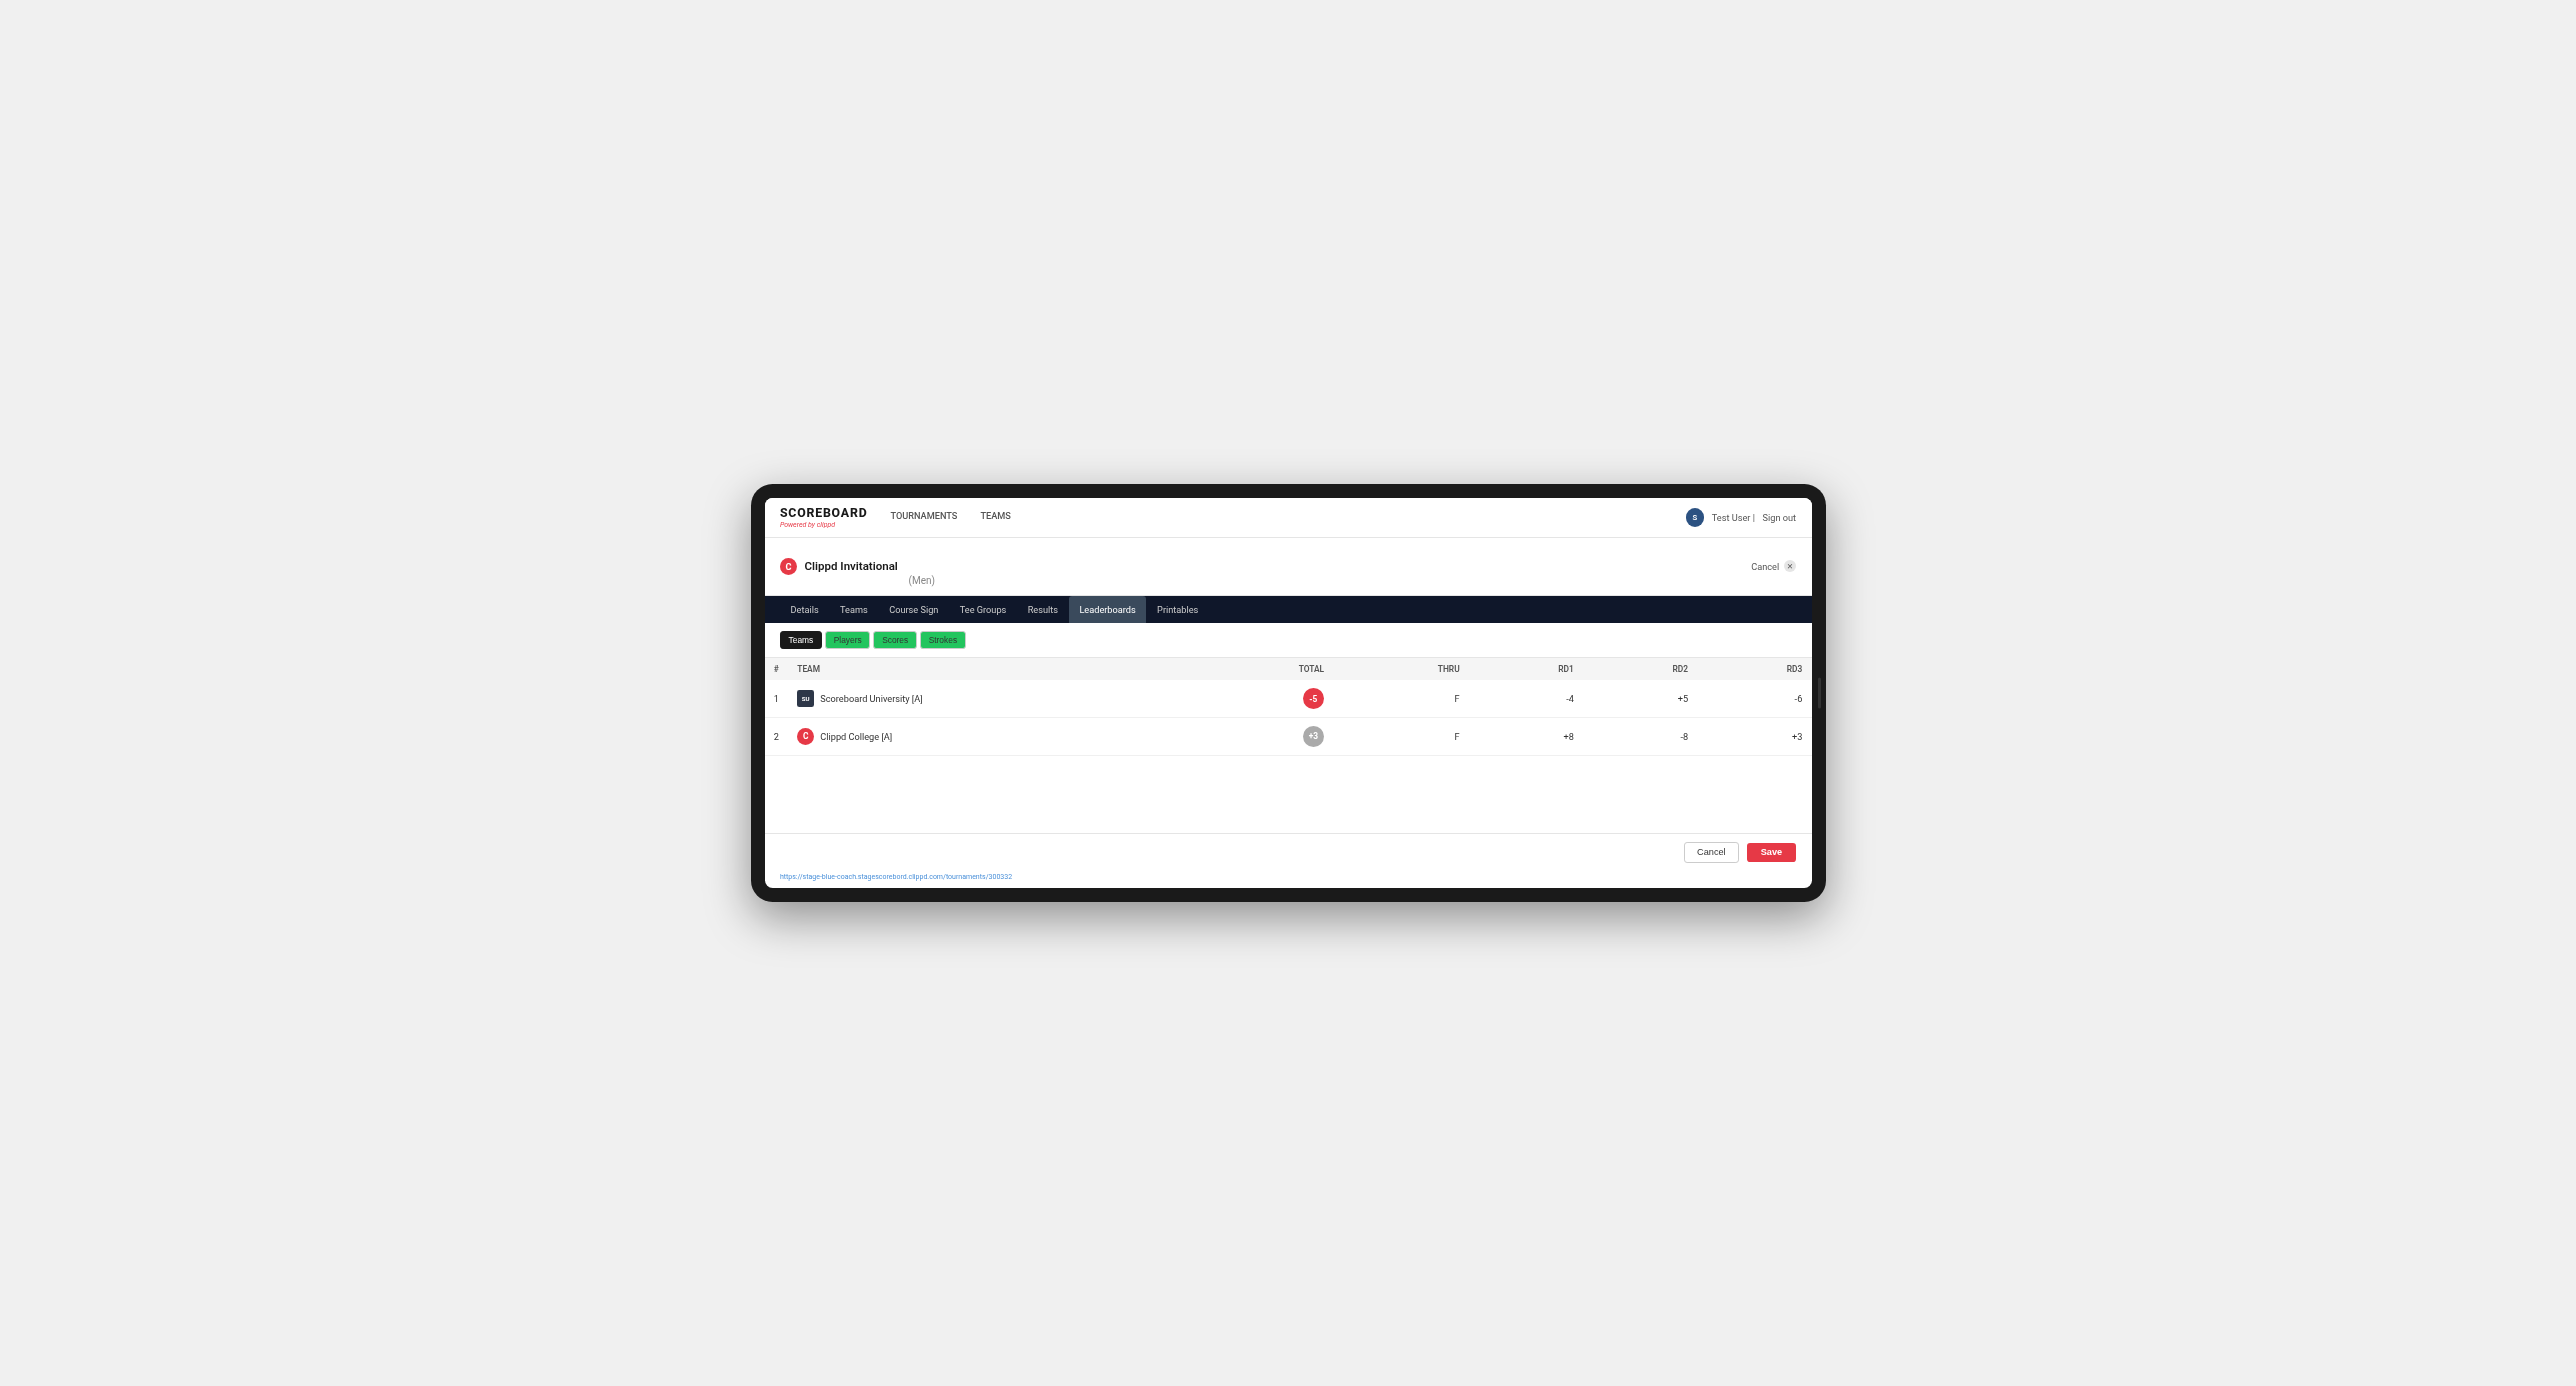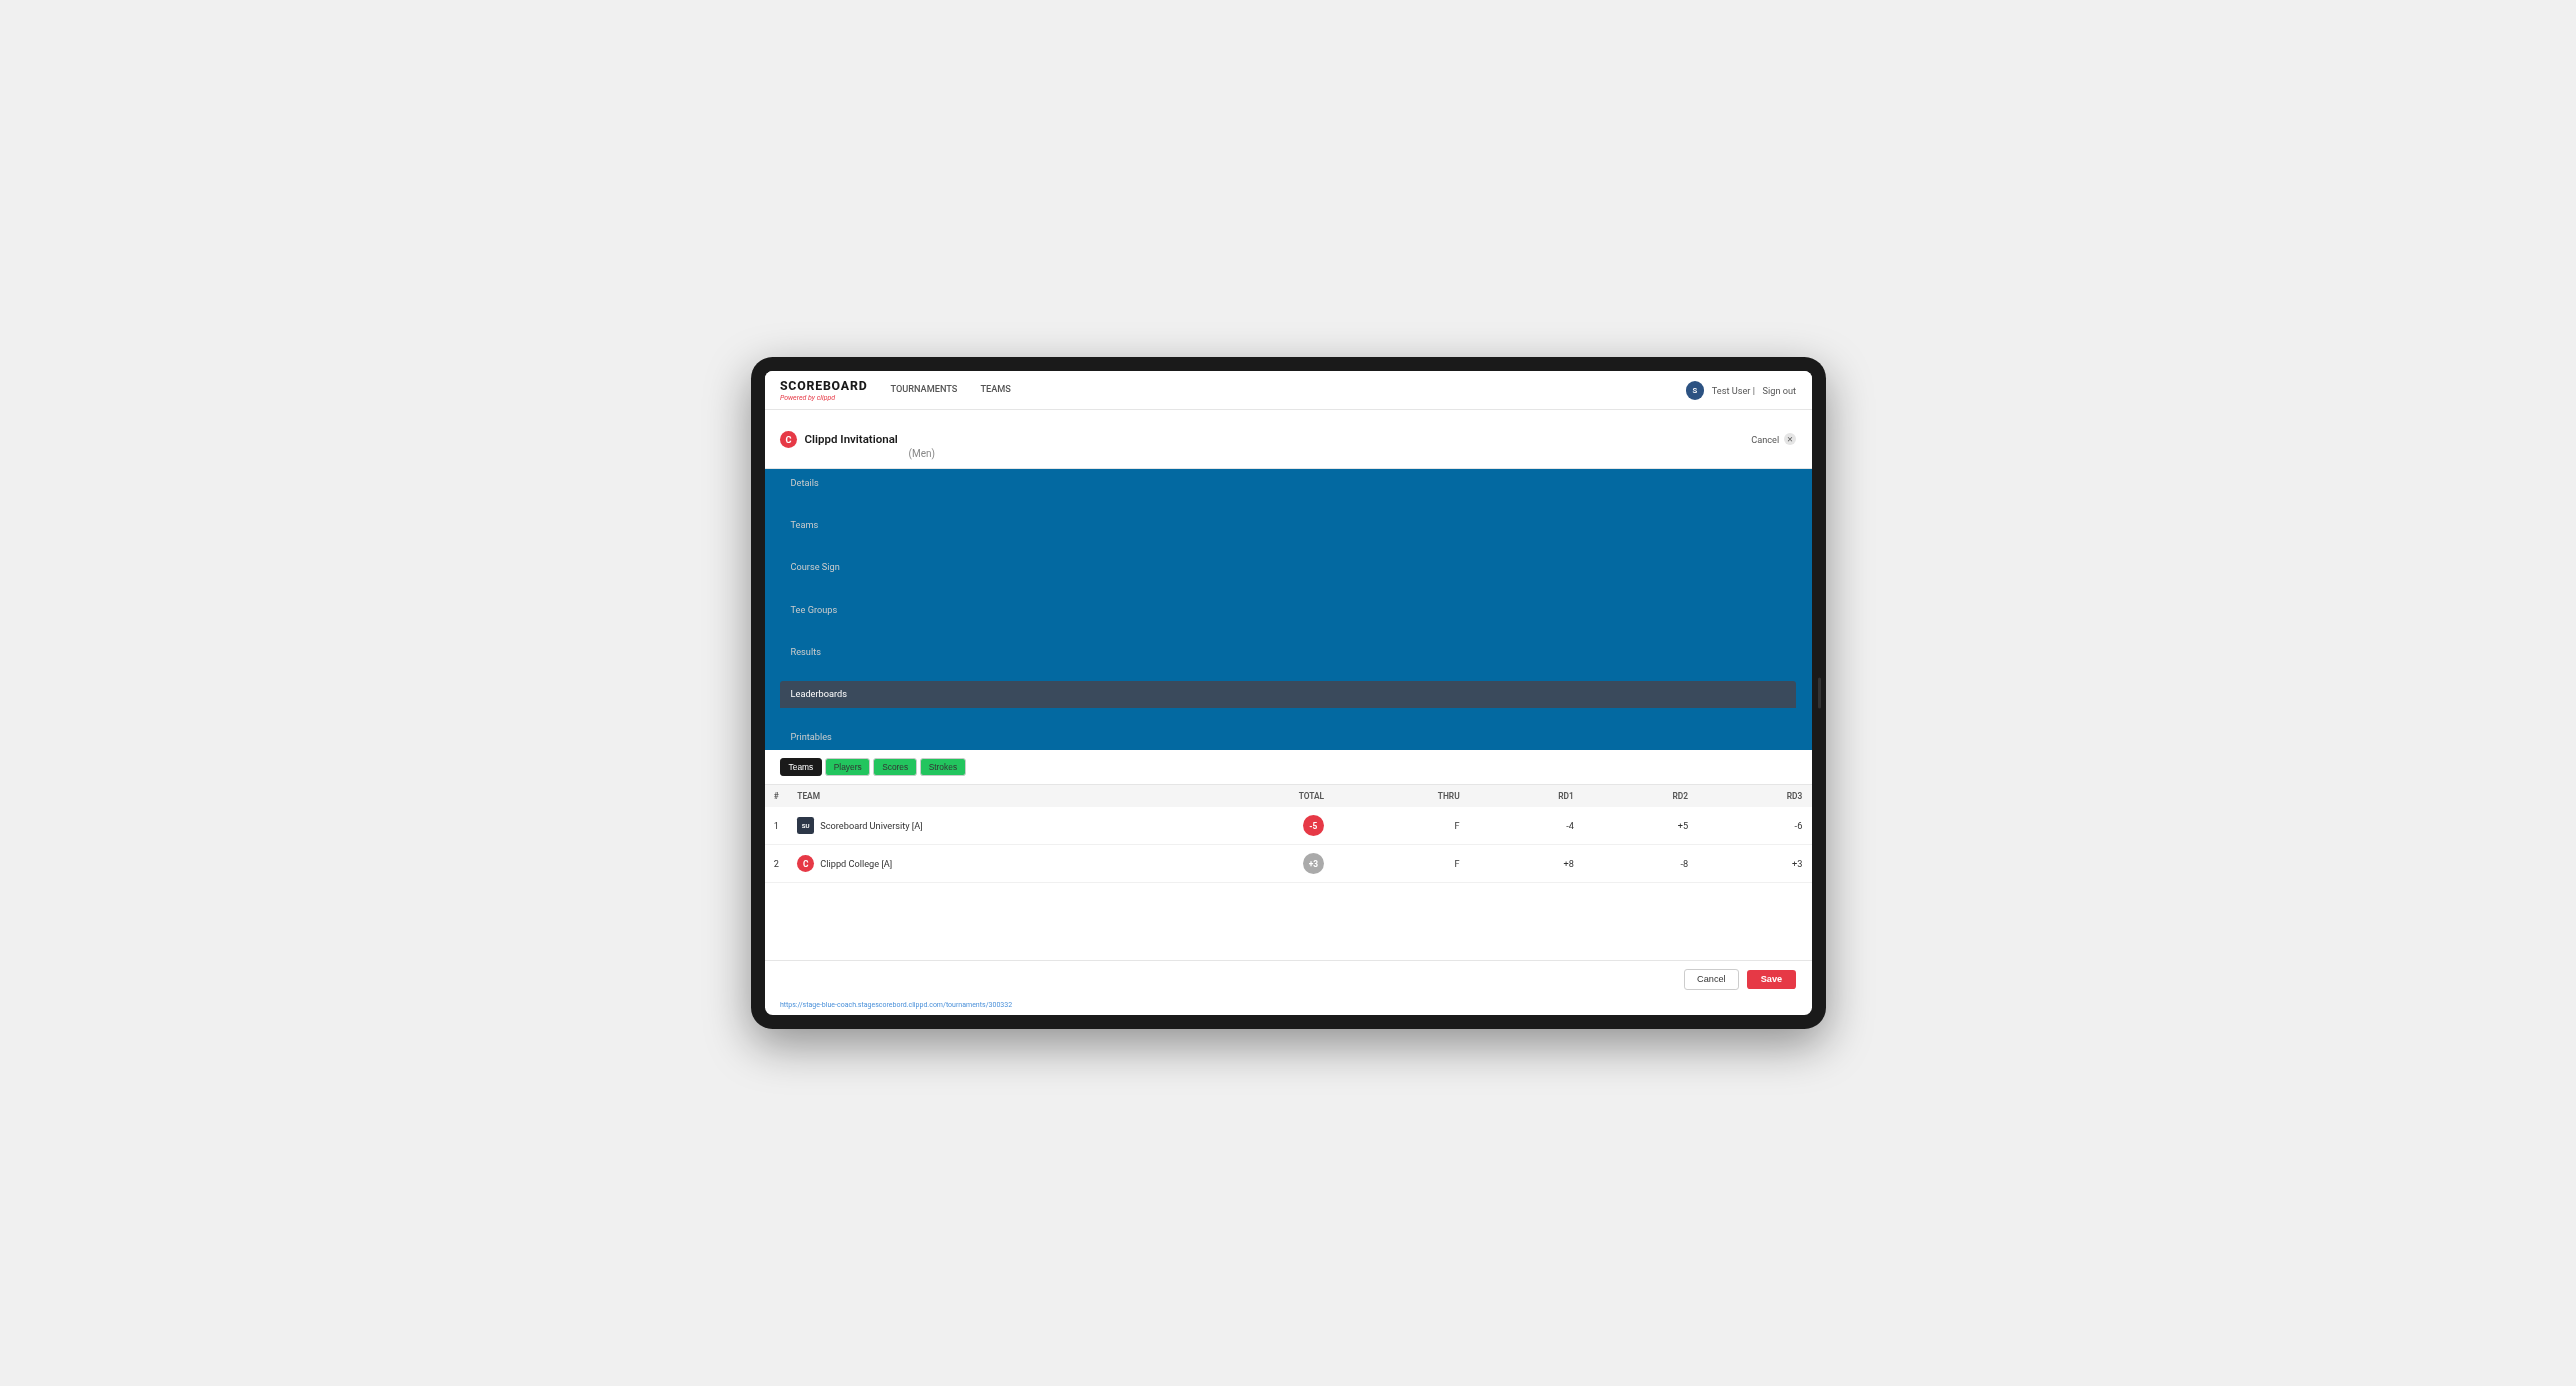--- a/index.html
+++ b/index.html
@@ -186,25 +186,24 @@
       background: #e5e5e5;
       border-radius: 50%;
       display: flex;
       align-items: center;
       justify-content: center;
       font-size: 7.7px;
     }
 
     
     .sub-nav {
-      background: #0369a1;
+      background: #0f172a;
       padding: 0 15.4px;
       display: flex;
-      gap: 15px;
-      flex-direction: column;
+      gap: 0;
     }
 
     .sub-nav-tab {
       padding: 7.7px 10.7px;
       font-size: 9.2px;
       color: #ccc;
       cursor: pointer;
       border-bottom: 1.5px solid transparent;
     }
 

